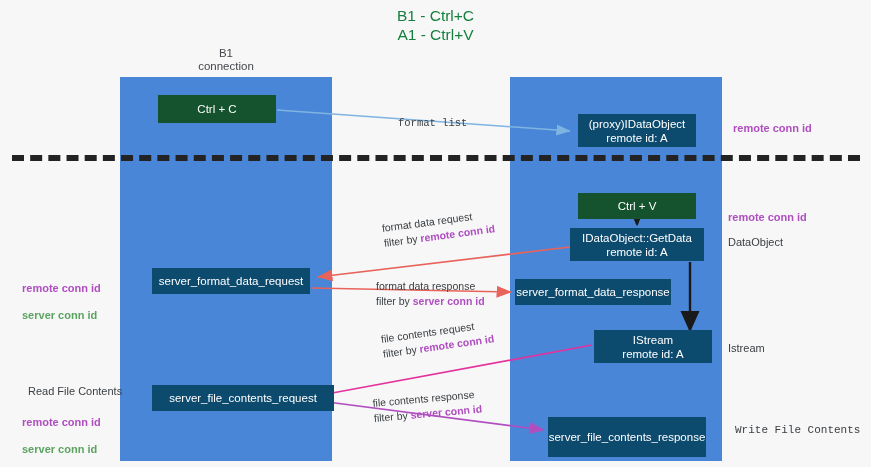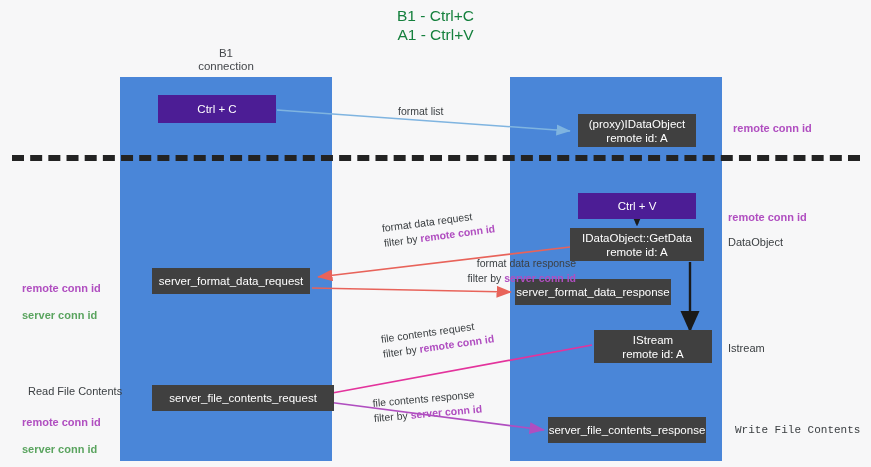--- a/index.html
+++ b/index.html
@@ -47,32 +47,32 @@
   .node{
     box-sizing:border-box;
     display:flex;flex-direction:column;
     align-items:center;justify-content:center;
     text-align:center;
     color:#ffffff;
     font-size:11.5px;line-height:14px;
     white-space:pre-line;
     padding:2px 4px;
   }
-  .green{background:#4c1d95;}
-  .orange{background:#404040;}
+  .green{background:#14532d;}
+  .orange{background:#0c4a6e;}
 
   #n-ctrlc{left:158px;top:95px;width:118px;height:28px;}
   #n-proxy{left:578px;top:114px;width:118px;height:33px;}
   #n-ctrlv{left:578px;top:172px;width:118px;height:26px;margin-top:21px;}
   #n-getdata{left:570px;top:228px;width:134px;height:33px;}
   #n-sfdreq{left:152px;top:268px;width:158px;height:26px;}
   #n-sfdres{left:515px;top:279px;width:156px;height:26px;}
   #n-istream{left:594px;top:330px;width:118px;height:33px;}
   #n-sfcreq{left:152px;top:385px;width:182px;height:26px;}
-  #n-sfcres{left:548px;top:417px;width:158px;height:26px;text-align:right;}
+  #n-sfcres{left:548px;top:417px;width:158px;height:40px;text-align:right;}
 
   
   .side{font-size:11px;line-height:13.5px;white-space:pre-line;}
   .pink{color:#b04ec0;font-weight:bold;}
   .green-t{color:#5aa45f;font-weight:bold;}
   .plain{color:#3c4043;}
 
   #s-remote1{left:733px;top:122px;}
   #s-remote2{left:728px;top:211px;}
   #s-dataobject{left:728px;top:236px;}
@@ -85,24 +85,24 @@
 
   
   .flow{
     font-size:10.5px;line-height:15px;
     color:#3c4043;
     white-space:nowrap;
     transform-origin:left top;
   }
   .flow b{font-weight:bold;}
 
-  #f-formatlist{left:398px;top:104px;}
+  #f-formatlist{left:398px;top:116px;font-family:Liberation Mono, monospace;}
 
   #f-fdreq{left:381px;top:221px;transform:rotate(-7.5deg);text-align:left;}
-  #f-fdres{left:376px;top:256px;text-align:right;width:200px;}
+  #f-fdres{left:376px;top:279px;text-align:left;width:200px;}
 
   #f-fcreq{left:380px;top:332px;transform:rotate(-8deg);text-align:left;}
   #f-fcres{left:372px;top:396px;transform:rotate(-5deg);text-align:left;}
 
   svg#wires{position:absolute;left:0;top:0;width:871px;height:467px;pointer-events:none;}
 </style>
 </head>
 <body>
 
 <div id="stage">

